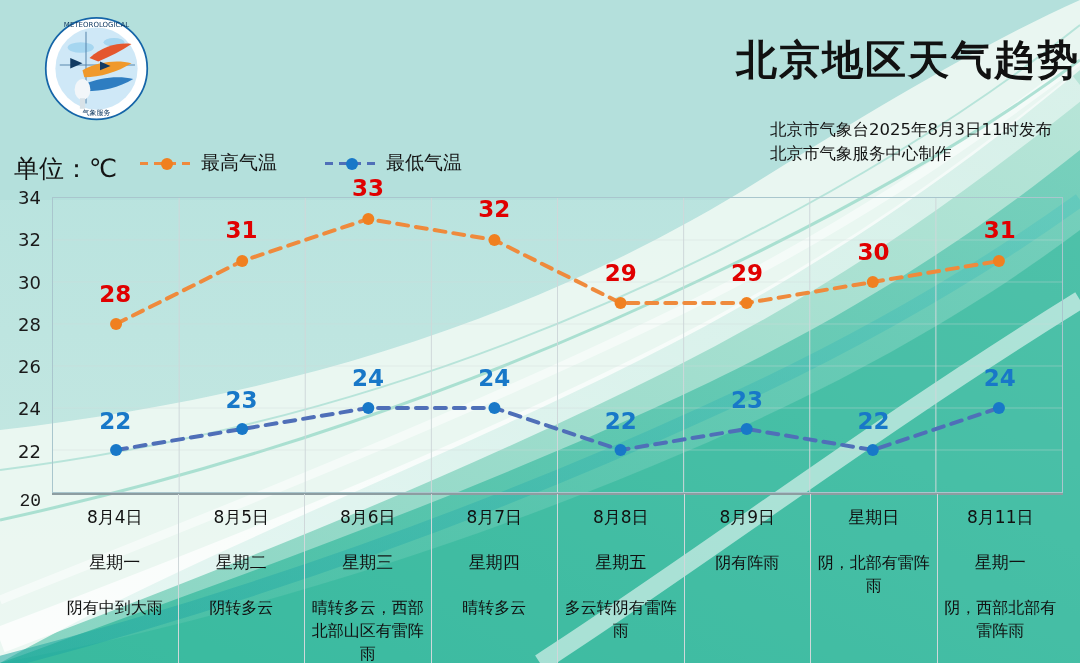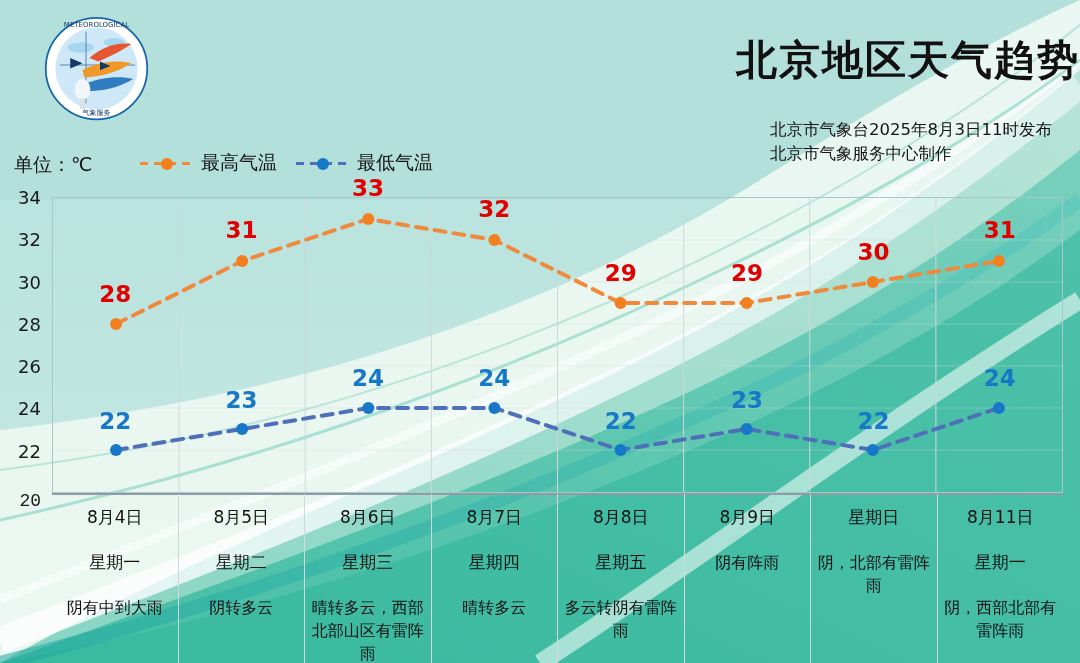--- a/index.html
+++ b/index.html
@@ -56,32 +56,32 @@
     line-height: 1.45;
     color: #141414;
     font-family: "DejaVu Sans", "Liberation Sans", sans-serif;
   }
 
   
   .unit-label {
     position: absolute;
     left: 14px;
     top: 152px;
-    font-size: 19px;
+    font-size: 25px;
     color: #141414;
     z-index: 4;
     font-family: "DejaVu Sans", "Liberation Sans", sans-serif;
   }
   .legend {
     position: absolute;
     left: 140px;
     top: 150px;
     display: flex;
     align-items: center;
-    gap: 19px;
+    gap: 48px;
     z-index: 4;
   }
   .legend-item {
     display: flex;
     align-items: center;
     gap: 7px;
   }
   .legend-mark {
     position: relative;
     width: 54px;

